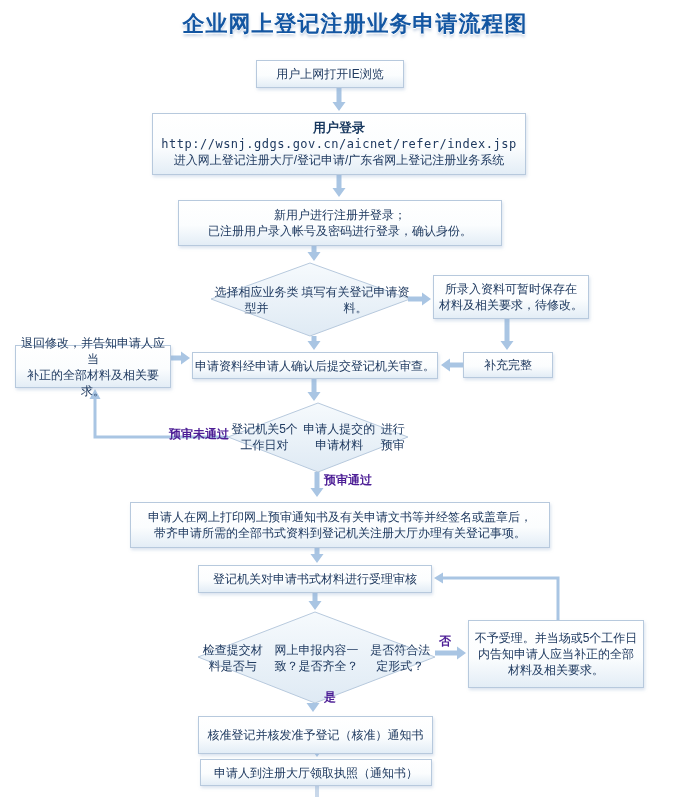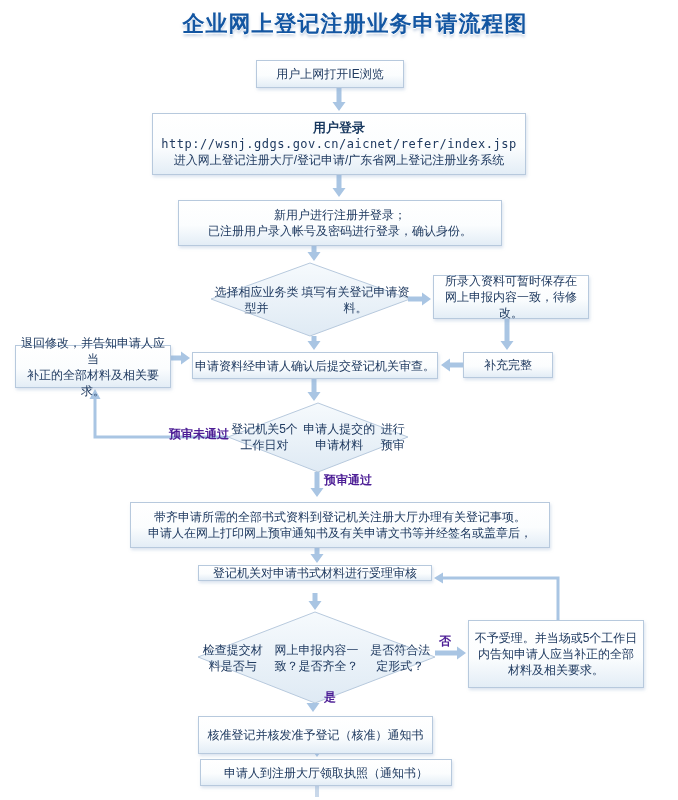--- a/index.html
+++ b/index.html
@@ -22,24 +22,24 @@
   .url{font-family:"DejaVu Sans Mono","Liberation Mono",monospace;font-size:12px;letter-spacing:.5px;}
   
   #node-open{left:256px;top:60px;width:148px;height:28px;}
   #node-login{left:152px;top:113px;width:374px;height:62px;}
   #node-register{left:178px;top:200px;width:324px;height:46px;}
   #node-save{left:433px;top:275px;width:156px;height:44px;}
   #node-supplement{left:463px;top:352px;width:90px;height:26px;}
   #node-submit{left:192px;top:352px;width:246px;height:27px;}
   #node-return{left:15px;top:345px;width:156px;height:43px;}
   #node-print{left:130px;top:502px;width:420px;height:46px;}
-  #node-accept{left:198px;top:565px;width:234px;height:16px;}
+  #node-accept{left:198px;top:565px;width:234px;height:28px;}
   #node-reject{left:468px;top:620px;width:176px;height:68px;}
   #node-approve{left:198px;top:716px;width:235px;height:38px;}
-  #node-collect{left:200px;top:759px;width:252px;height:27px;}
+  #node-collect{left:200px;top:759px;width:232px;height:27px;}
   #dtext-choose{left:212px;top:264px;width:198px;height:71px;}
   #dtext-prereview{left:228px;top:403px;width:180px;height:68px;}
   #dtext-check{left:200px;top:613px;width:233px;height:89px;}
   #label-prefail{left:169px;top:426px;}
   #label-prepass{left:324px;top:472px;}
   #label-no{left:439px;top:633px;}
   #label-yes{left:324px;top:689px;}
 </style>
 </head>
 <body>
@@ -98,21 +98,21 @@
     <div>已注册用户录入帐号及密码进行登录，确认身份。</div>
   </div>
 
   <div class="dtext" id="dtext-choose">
     <div>选择相应业务类型并</div>
     <div>填写有关登记申请资料。</div>
   </div>
 
   <div class="node" id="node-save">
     <div>所录入资料可暂时保存在</div>
-    <div>网上申报内容一致，待修改。</div>
+    <div>材料及相关要求，待修改。</div>
   </div>
 
   <div class="node" id="node-submit">
     <div>申请资料经申请人确认后提交登记机关审查。</div>
   </div>
 
   <div class="node" id="node-supplement">
     <div>补充完整</div>
   </div>
 
@@ -121,22 +121,22 @@
     <div>补正的全部材料及相关要求。</div>
   </div>
 
   <div class="dtext" id="dtext-prereview">
     <div>登记机关5个工作日对</div>
     <div>申请人提交的申请材料</div>
     <div>进行预审</div>
   </div>
 
   <div class="node" id="node-print">
+    <div>申请人在网上打印网上预审通知书及有关申请文书等并经签名或盖章后，</div>
     <div>带齐申请所需的全部书式资料到登记机关注册大厅办理有关登记事项。</div>
-    <div>申请人在网上打印网上预审通知书及有关申请文书等并经签名或盖章后，</div>
   </div>
 
   <div class="node" id="node-accept">
     <div>登记机关对申请书式材料进行受理审核</div>
   </div>
 
   <div class="dtext" id="dtext-check">
     <div>检查提交材料是否与</div>
     <div>网上申报内容一致？是否齐全？</div>
     <div>是否符合法定形式？</div>

